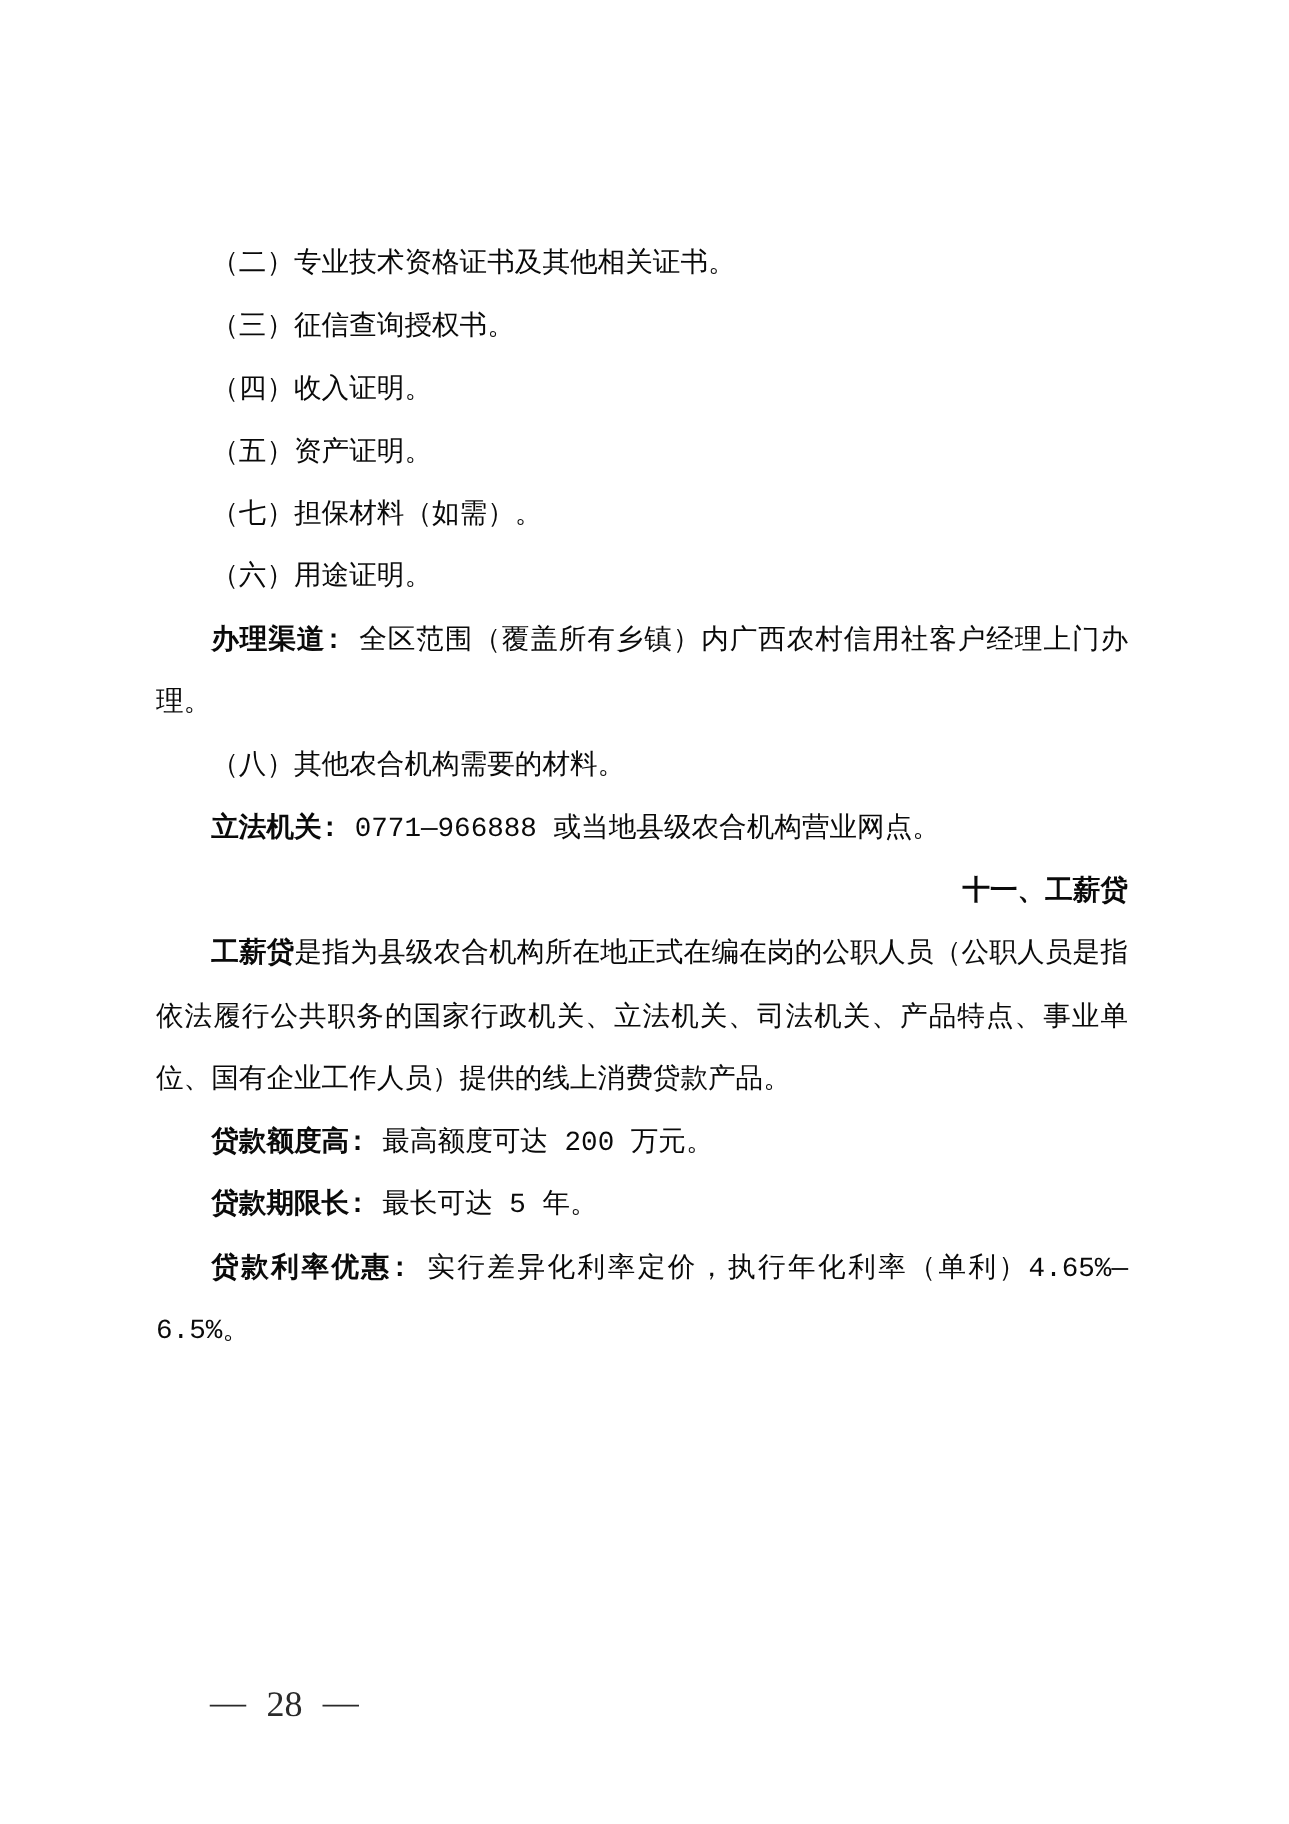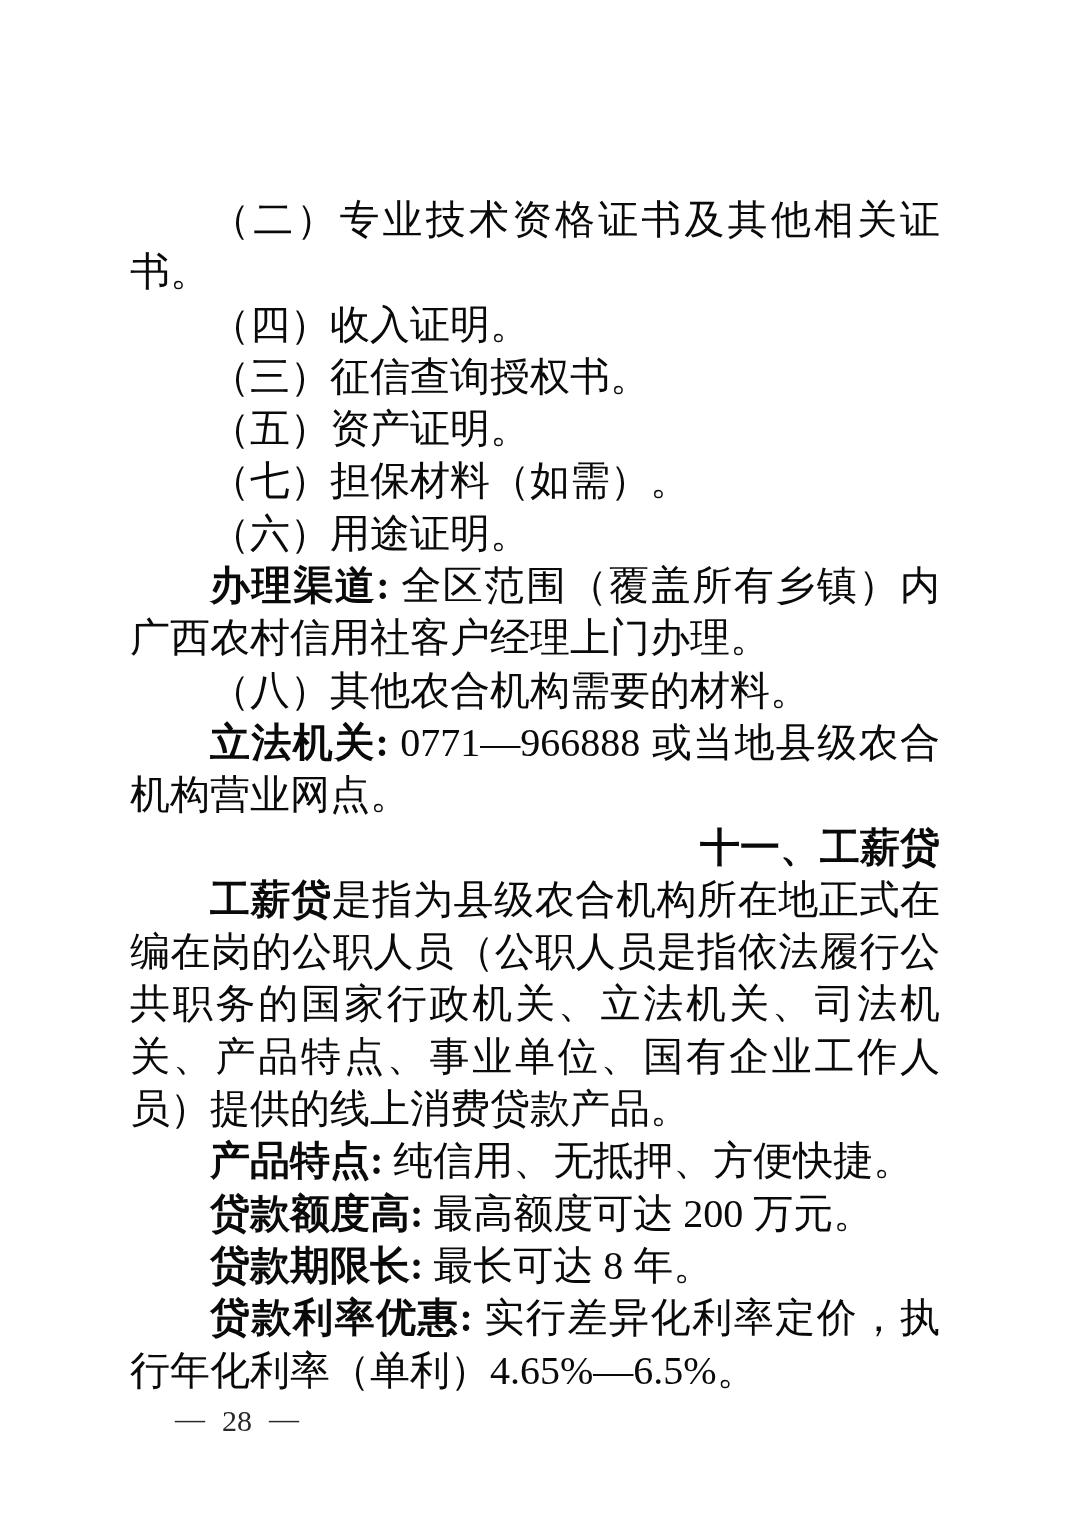--- a/index.html
+++ b/index.html
@@ -13,22 +13,22 @@
     height: 1520px;
     background: #ffffff;
     color: #000000;
     overflow: hidden;
   }
   .doc-body {
     position: absolute;
     left: 130px;
     top: 194px;
     width: 810px;
-    font-family: Liberation Serif, serif;
-    font-size: 40px;
+    font-family: Liberation Mono, monospace;
+    font-size: 23px;
     line-height: 52.3px;
     text-align: justify;
     color: #0a0a0a;
   }
   .para {
     margin: 0;
     padding: 0;
     text-indent: 2em;
   }
   .para.heading {
@@ -58,33 +58,32 @@
     transform: translateY(-2px);
   }
 </style>
 </head>
 <body>
 
 <div class="page">
 
   <main class="doc-body" id="doc-body">
       <p class="para"><span class="seg">（二）专业技术资格证书及其他相关证书。</span></p>
+      <p class="para"><span class="seg">（三）征信查询授权书。</span></p>
       <p class="para"><span class="seg">（四）收入证明。</span></p>
-      <p class="para"><span class="seg">（三）征信查询授权书。</span></p>
       <p class="para"><span class="seg">（五）资产证明。</span></p>
       <p class="para"><span class="seg">（七）担保材料（如需）。</span></p>
       <p class="para"><span class="seg">（六）用途证明。</span></p>
       <p class="para"><span class="seg bold">办理渠道:</span><span class="seg"> 全区范围（覆盖所有乡镇）内广西农村信用社客户经理上门办理。</span></p>
       <p class="para"><span class="seg">（八）其他农合机构需要的材料。</span></p>
       <p class="para"><span class="seg bold">立法机关:</span><span class="seg"> 0771—966888 或当地县级农合机构营业网点。</span></p>
       <p class="para heading"><span class="seg bold">十一、工薪贷</span></p>
       <p class="para"><span class="seg bold">工薪贷</span><span class="seg">是指为县级农合机构所在地正式在编在岗的公职人员（公职人员是指依法履行公共职务的国家行政机关、立法机关、司法机关、产品特点、事业单位、国有企业工作人员）提供的线上消费贷款产品。</span></p>
-      <p class="para"><span class="seg bold">产品特点:</span><span class="seg"> 纯信用、无抵押、方便快捷。</span></p>
       <p class="para"><span class="seg bold">贷款额度高:</span><span class="seg"> 最高额度可达 200 万元。</span></p>
-      <p class="para"><span class="seg bold">贷款期限长:</span><span class="seg"> 最长可达 8 年。</span></p>
+      <p class="para"><span class="seg bold">贷款期限长:</span><span class="seg"> 最长可达 5 年。</span></p>
       <p class="para"><span class="seg bold">贷款利率优惠:</span><span class="seg"> 实行差异化利率定价，执行年化利率（单利）4.65%—6.5%。</span></p>
     </main>
 
   <footer class="page-footer">
     <span class="dash">—</span>
     <span class="num">28</span>
     <span class="dash">—</span>
   </footer>
 
 </div>

